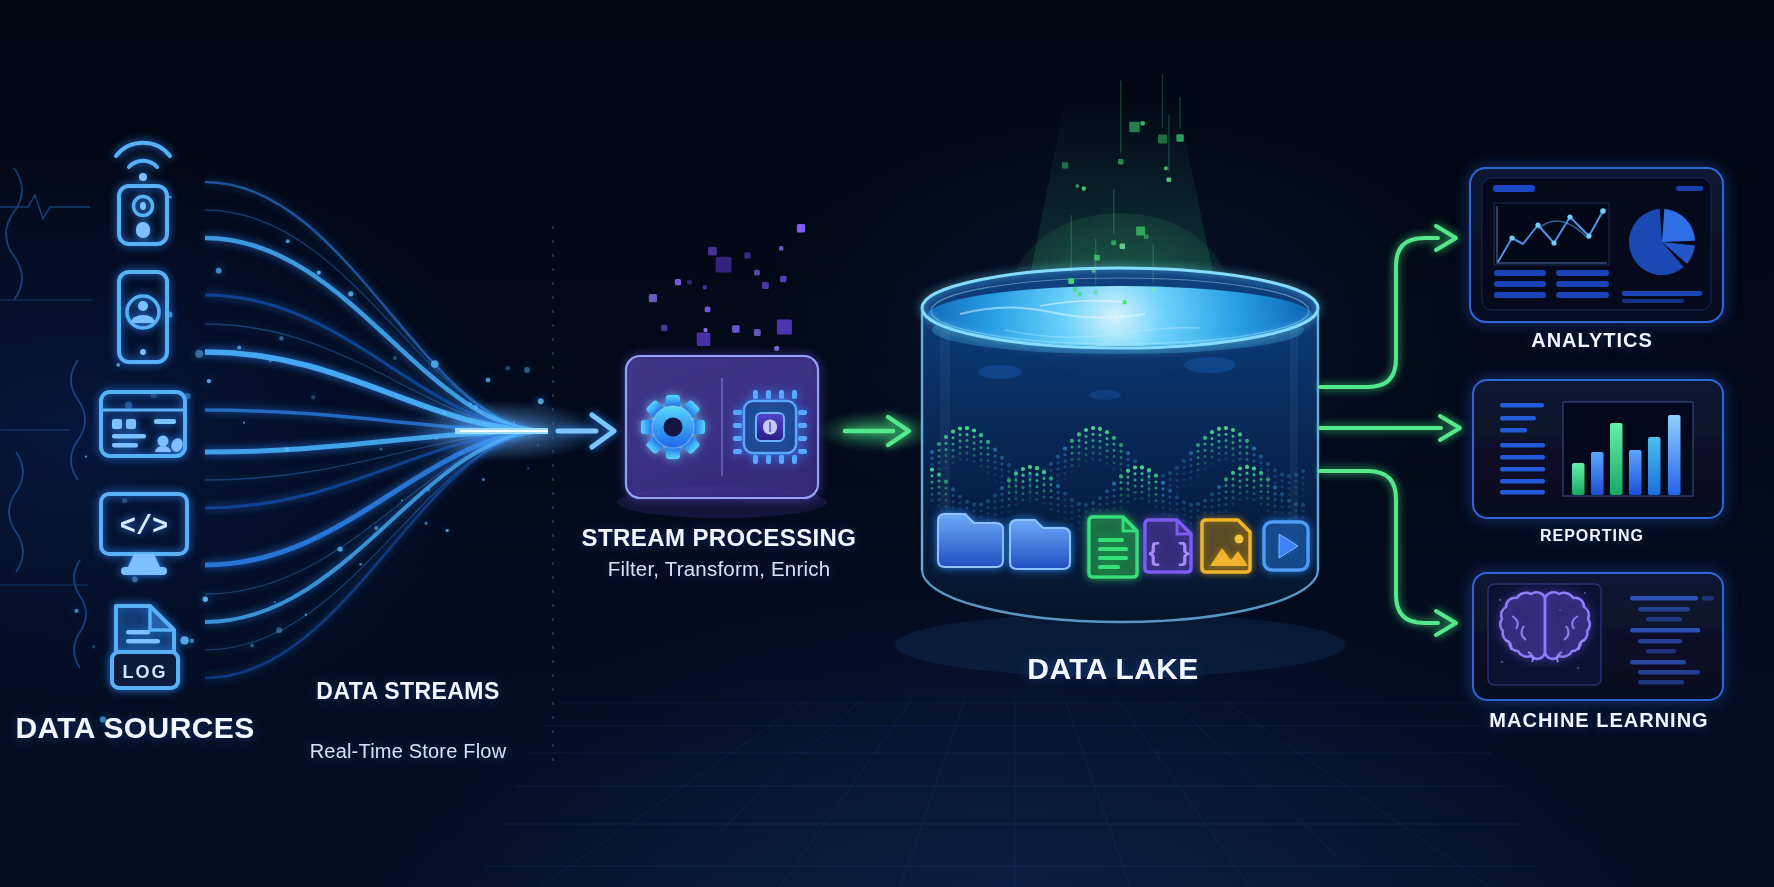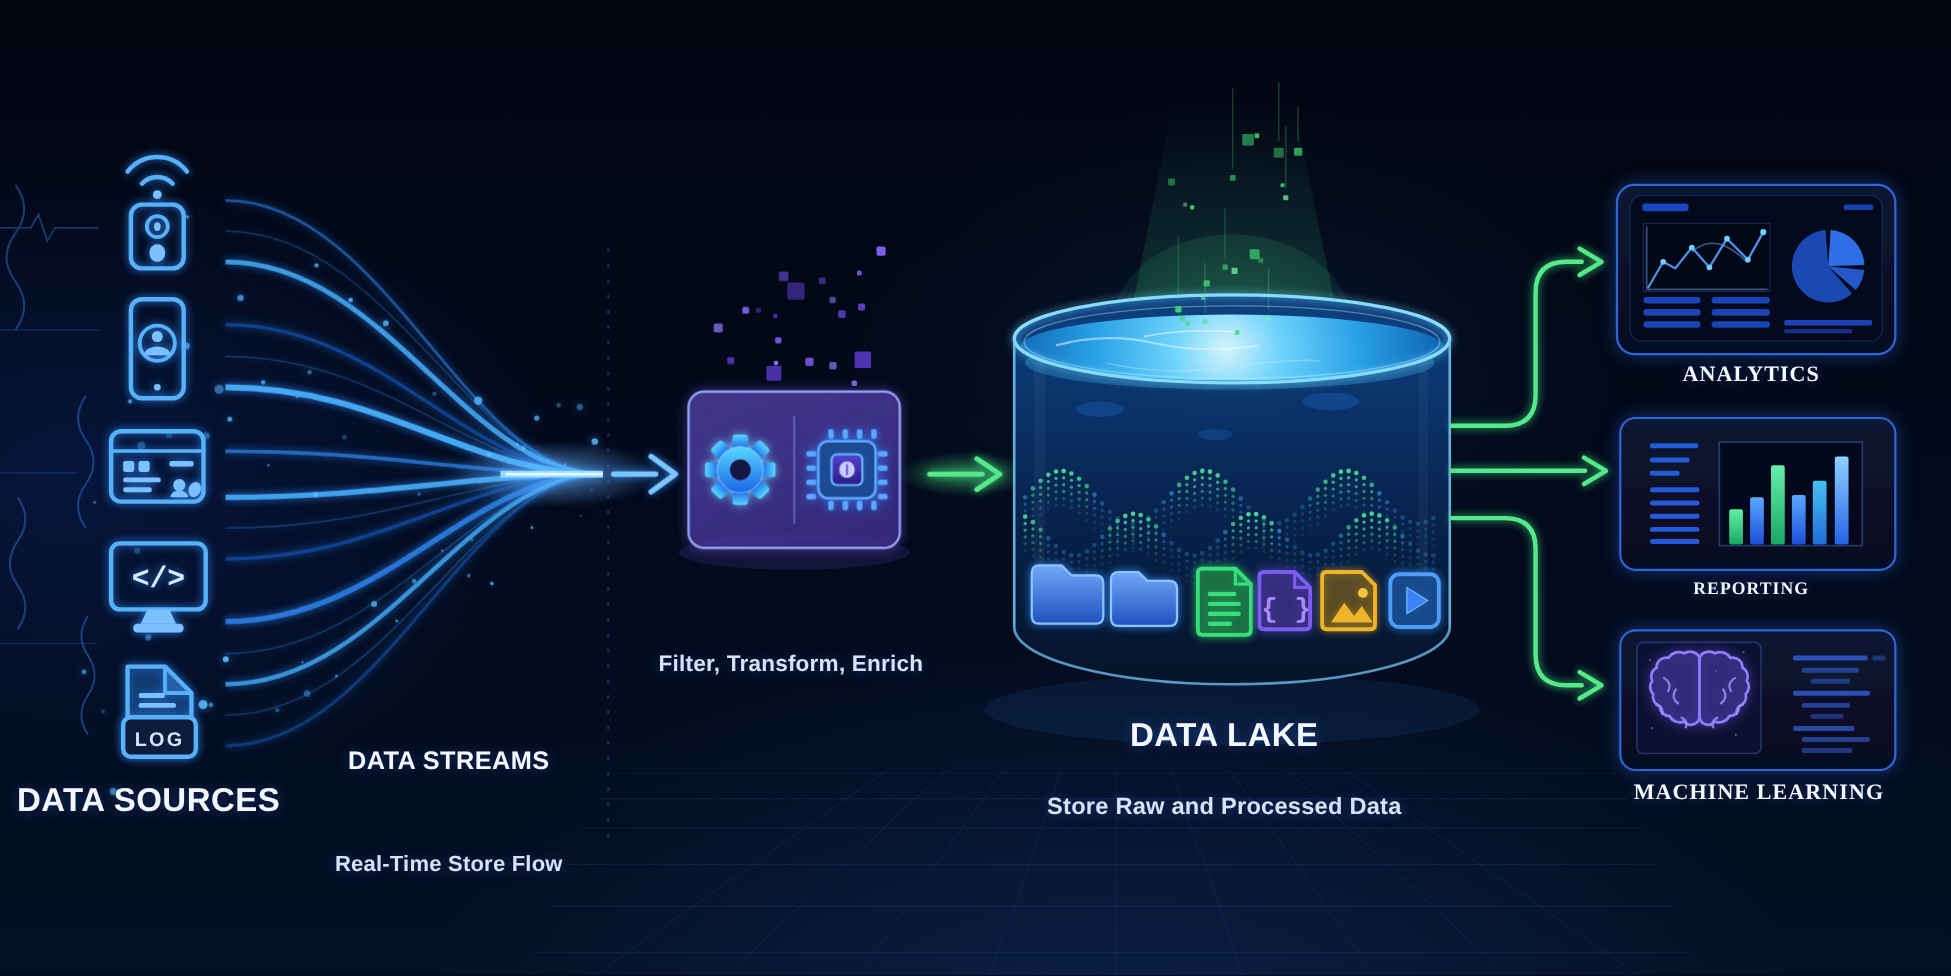--- a/index.html
+++ b/index.html
@@ -9,22 +9,22 @@
     background:
       radial-gradient(900px 480px at 1010px 920px, rgba(28,62,140,.32), transparent 70%),
       radial-gradient(620px 420px at 70px 430px, rgba(20,70,190,.20), transparent 70%),
       radial-gradient(520px 320px at 1120px 320px, rgba(30,120,200,.10), transparent 70%),
       linear-gradient(180deg,#020611 0%,#030a1c 55%,#041024 100%);
   }
   .art{position:absolute;left:0;top:0;}
   .lbl{position:absolute;transform:translateX(-50%);white-space:nowrap;
        color:var(--text,#f3f7ff);font-weight:700;letter-spacing:.4px;
        text-shadow:0 1px 12px rgba(60,120,255,.35);}
-  .lbl.sub{font-weight:700;color:var(--subtext,#d7e2f5);letter-spacing:.2px;margin-top:35px;}
-  .lbl.small{letter-spacing:1px;font-family:Liberation Serif, serif;}
+  .lbl.sub{font-weight:400;color:var(--subtext,#d7e2f5);letter-spacing:.2px;}
+  .lbl.small{letter-spacing:1px;}
 </style>
 </head>
 <body>
 
 <div class="stage" style="--background: #030917; --neon-blue: #4fb3ff; --stream-blue: #2e86f0; --neon-green: #54e88c; --neon-purple: #7a5cf0; --cylinder-rim: #86dcff; --panel-border: #2d66d9; --accent-gold: #f0b429; --doc-green: #35e07a; --text: #f3f7ff; --subtext: #d7e2f5;">
 <svg class="art" width="1774" height="887" viewBox="0 0 1774 887">
 <defs>
   <linearGradient id="panelGrad" x1="0" y1="0" x2="0" y2="1">
     <stop offset="0" stop-color="#0b1531"></stop>
           <stop offset="1" stop-color="#060d20"></stop>
@@ -1146,19 +1146,19 @@
     <rect x="126" y="639" width="34" height="4.5" rx="2" fill="#7cc0ff" stroke="none"></rect>
     <rect x="112" y="652" width="66" height="36" rx="7" fill="#081c3e"></rect>
     <text x="145" y="678" text-anchor="middle" font-family="Liberation Sans, sans-serif" font-weight="700" font-size="18" letter-spacing="2" fill="#cfe6ff" stroke="none">LOG</text>
   </g>
 </g>
 </svg>
 
 <div class="lbl" style="left:135px;top:711px;font-size:30px">DATA SOURCES</div>
 <div class="lbl" style="left:408px;top:678px;font-size:23px">DATA STREAMS</div>
 <div class="lbl sub" style="left:408px;top:740px;font-size:20px">Real-Time Store Flow</div>
+<div class="lbl" style="left:719px;top:524px;font-size:24px">STREAM PROCESSING</div>
 <div class="lbl sub" style="left:719px;top:557px;font-size:20.5px">Filter, Transform, Enrich</div>
 <div class="lbl" style="left:1113px;top:652px;font-size:30px">DATA LAKE</div>
-<div class="lbl sub" style="left:1113px;top:686px;font-size:21.5px">Store Raw and Processed Data</div>
 <div class="lbl small" style="left:1592px;top:329px;font-size:20px">ANALYTICS</div>
 <div class="lbl small" style="left:1592px;top:527px;font-size:16px">REPORTING</div>
 <div class="lbl small" style="left:1599px;top:709px;font-size:20px">MACHINE LEARNING</div>
 </div>
 
 </body></html>

